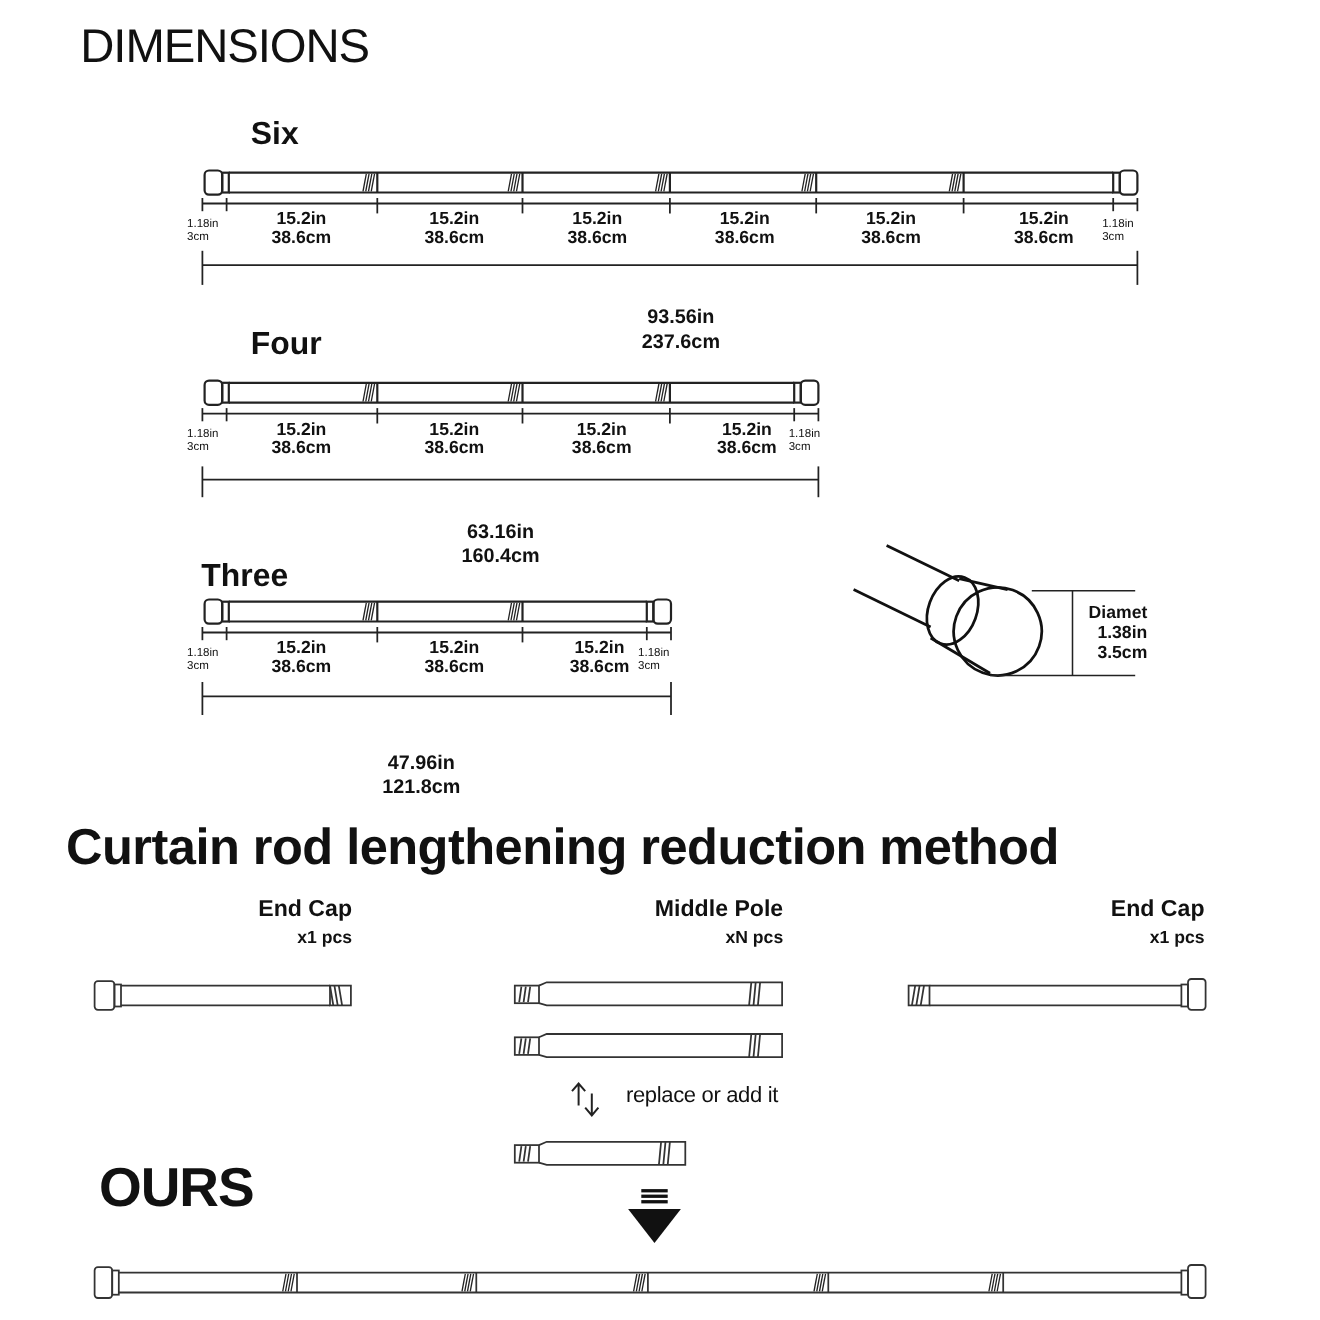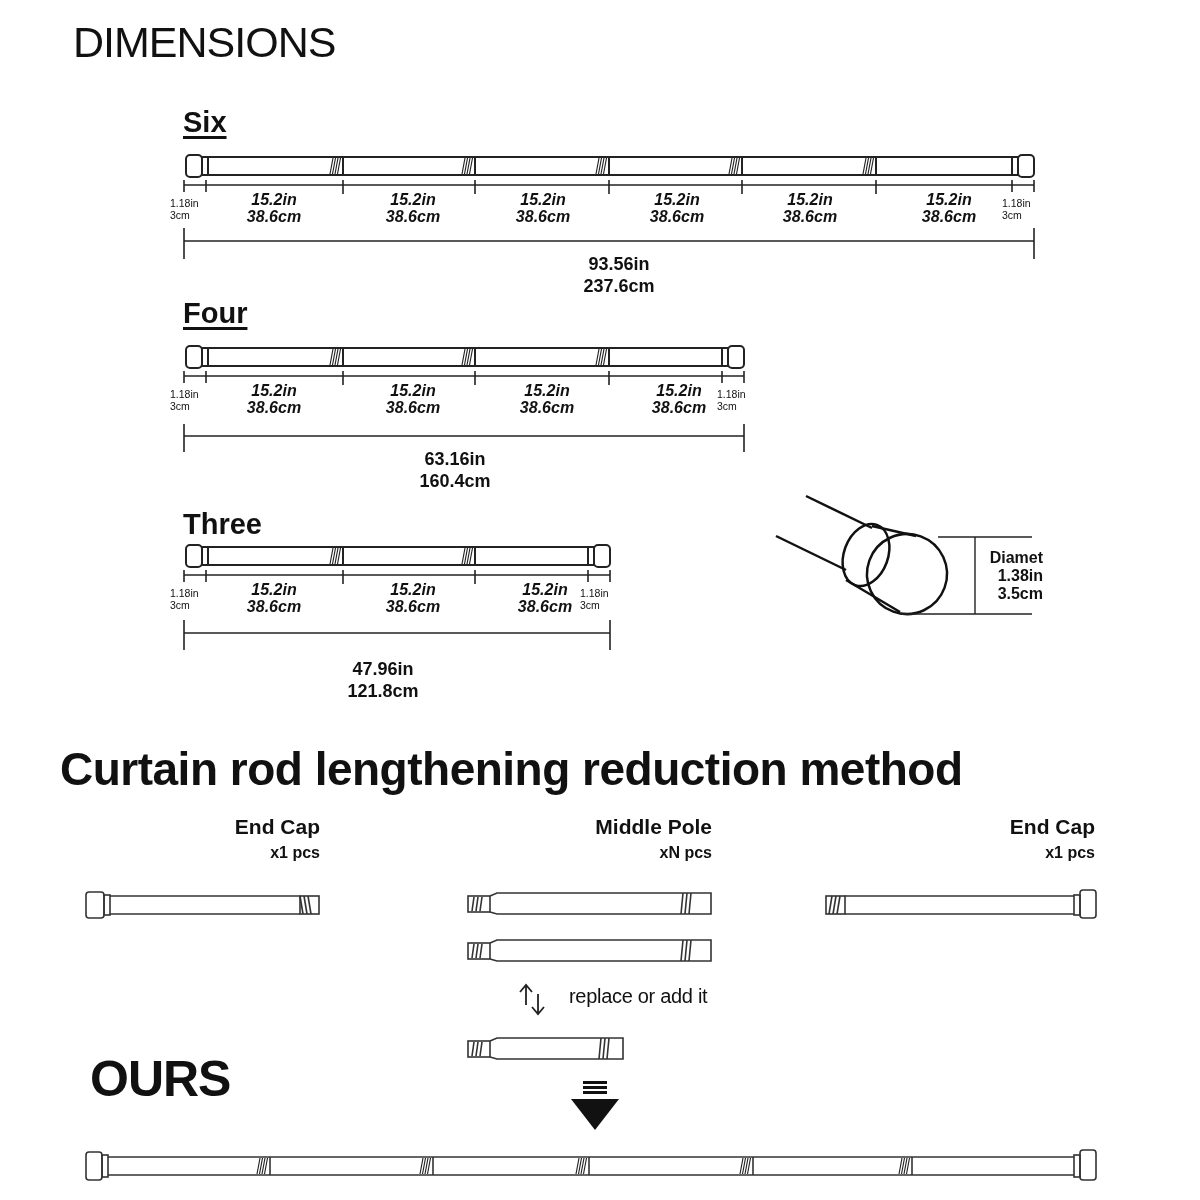--- a/index.html
+++ b/index.html
@@ -1,24 +1,24 @@
 <!DOCTYPE html>
 <html><head>
 <meta charset="utf-8">
 <style>
   html,body{margin:0;padding:0;background:#fff;}
   body{width:1200px;height:1200px;position:relative;overflow:hidden;font-family:"Liberation Sans",sans-serif;color:#111;}
   .abs{position:absolute;}
   .h1{font-weight:normal;font-size:43px;letter-spacing:-1px;}
   .h2{font-weight:bold;font-size:46px;letter-spacing:-0.5px;}
   .sec{font-weight:bold;font-size:29px;}
-  .sec.u{text-decoration:underline;text-decoration-thickness:3px;text-underline-offset:4px;}
-  .lbl{font-weight:bold;font-size:16px;text-align:center;line-height:17px;width:120px;font-style:italic;}
+  .sec.u{text-decoration-thickness:3px;text-underline-offset:4px;margin-left:45px;}
+  .lbl{font-weight:bold;font-size:16px;text-align:center;line-height:17px;width:120px;}
   .sm{font-weight:normal;font-size:10.5px;text-align:left;line-height:12px;width:40px;}
-  .tot{font-weight:bold;font-size:18px;text-align:center;line-height:22px;width:140px;}
+  .tot{font-weight:bold;font-size:18px;text-align:center;line-height:22px;width:140px;margin-top:24px;}
   .part{font-weight:bold;font-size:21px;text-align:right;line-height:26px;}
   .part .q{font-size:16px;display:block;}
   .note{font-weight:bold;font-size:21px;line-height:29px;letter-spacing:-0.3px;}
   .ours{font-weight:bold;font-size:50px;letter-spacing:-1px;}
   svg{position:absolute;left:0;top:0;}
 </style>
 </head>
 <body>
 
 <svg width="1200" height="1200" viewBox="0 0 1200 1200">

